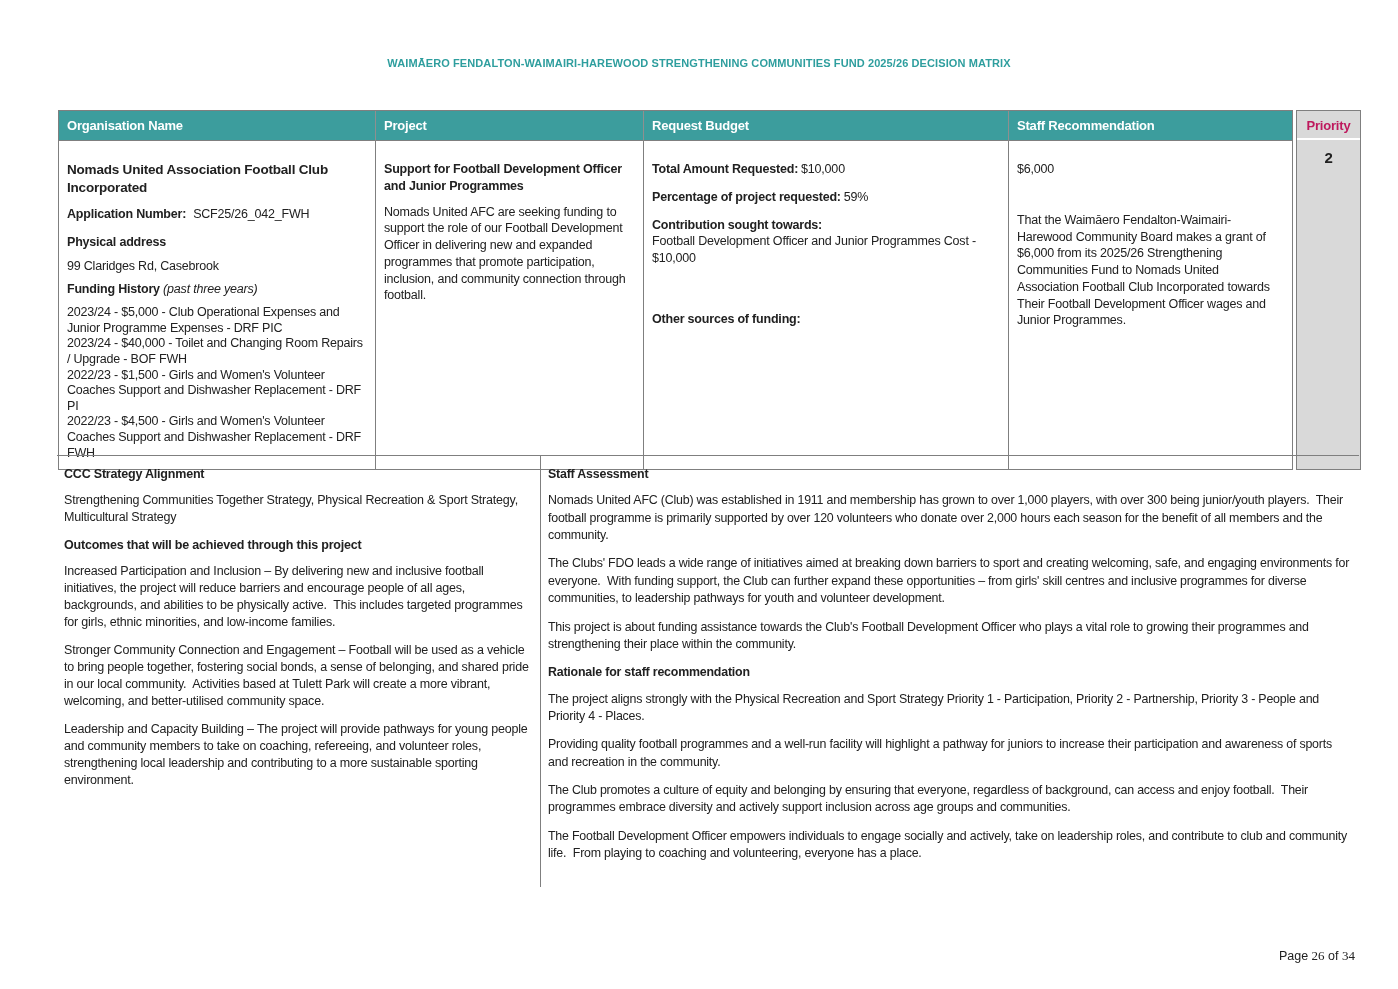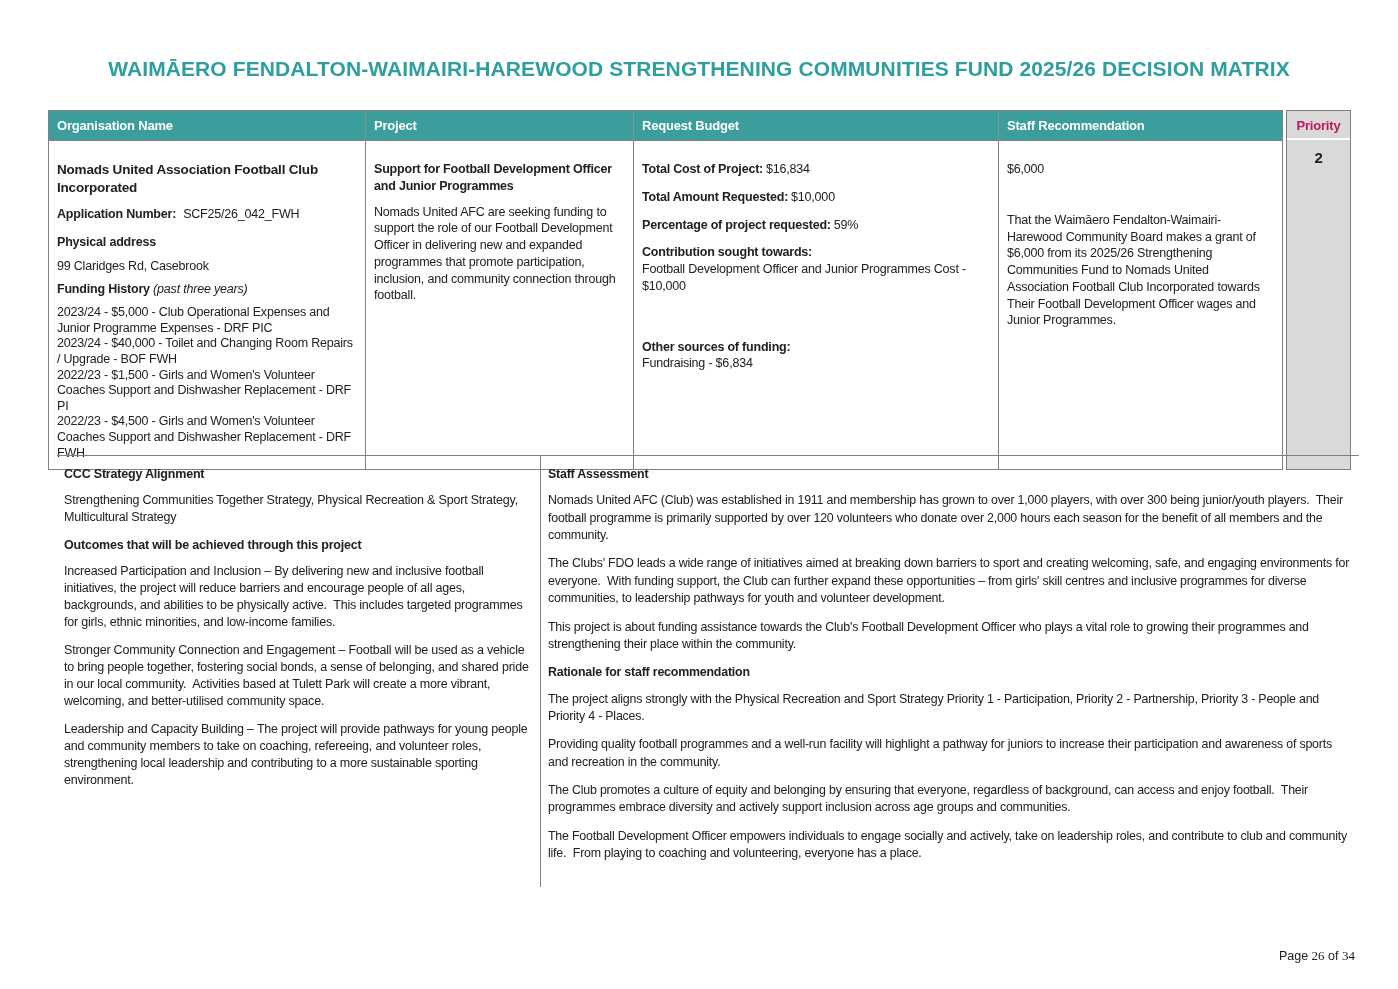--- a/index.html
+++ b/index.html
@@ -4,25 +4,25 @@
 <style>
   html,body{margin:0;padding:0;}
   body{
     width:1398px;height:989px;position:relative;overflow:hidden;
     background:#ffffff;color:#212121;
     font-family:"Liberation Sans",sans-serif;
     letter-spacing:-0.2px;
   }
   .page-title{
     position:absolute;top:57px;left:0;width:1398px;
-    text-align:center;font-size:21px;font-weight:bold;color:#2e9e9e;
+    text-align:center;font-size:11px;font-weight:bold;color:#2e9e9e;
     letter-spacing:0.1px;
   }
   
-  .matrix{position:absolute;left:48px;top:110px;display:flex;align-items:stretch;}
+  .matrix{position:absolute;left:58px;top:110px;display:flex;align-items:stretch;}
   .main-table{
     display:grid;
     grid-template-columns:317px 268px 365px 283px;
     grid-template-rows:30px auto;
     border:1px solid #7f7f7f;
     background:#ffffff;
   }
   .th{
     background:#3c9d9d;color:#ffffff;font-weight:bold;font-size:13px;
     padding:0 8px;display:flex;align-items:center;
@@ -113,30 +113,28 @@
         <div>2022/23 - $4,500 - Girls and Women's Volunteer Coaches Support and Dishwasher Replacement - DRF FWH</div>
       </div>
     </div>
 
     <div class="td">
       <div class="proj-title">Support for Football Development Officer and Junior Programmes</div>
       <div class="para">Nomads United AFC are seeking funding to support the role of our Football Development Officer in delivering new and expanded programmes that promote participation, inclusion, and community connection through football.</div>
     </div>
 
     <div class="td">
-      <div class="label-line"><span class="b">Total Cost of Project:</span><span class="val">$16,834</span></div>
       <div class="label-line"><span class="b">Total Amount Requested:</span><span class="val">$10,000</span></div>
       <div class="label-line"><span class="b">Percentage of project requested:</span><span class="val">59%</span></div>
       <div class="label-line budget-contrib">
         <div class="b">Contribution sought towards:</div>
         <div class="pre">Football Development Officer and Junior Programmes Cost - $10,000</div>
       </div>
       <div class="other-sources">
         <div class="b">Other sources of funding:</div>
-        <div>Fundraising - $6,834</div>
       </div>
     </div>
 
     <div class="td last">
       <div class="rec-amount">$6,000</div>
       <div class="para">That the Waimāero Fendalton-Waimairi-Harewood Community Board makes a grant of $6,000 from its 2025/26 Strengthening Communities Fund to Nomads United Association Football Club Incorporated towards Their Football Development Officer wages and Junior Programmes.</div>
     </div>
   </div>
 
   <div class="priority-col">

